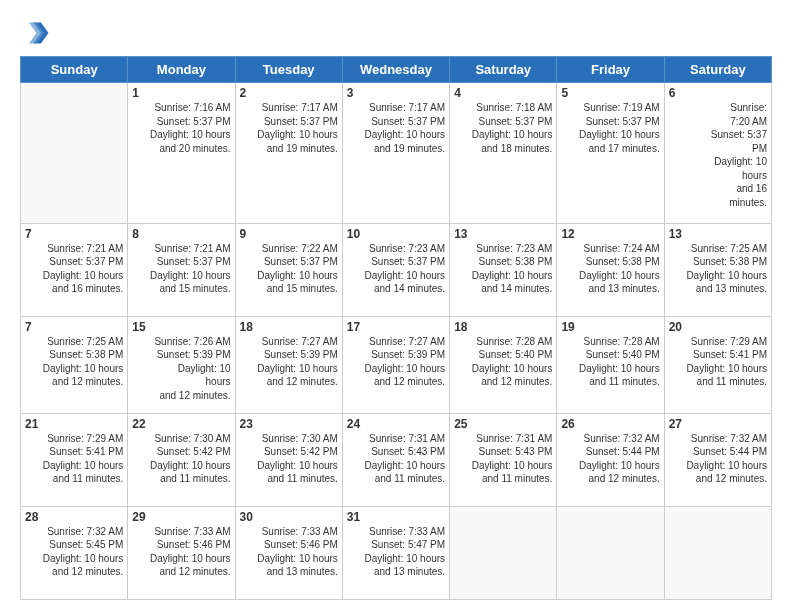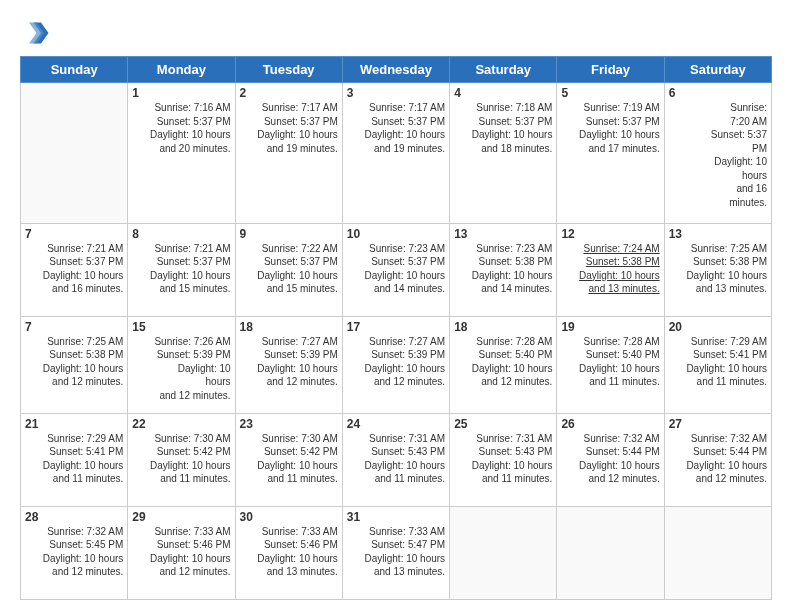--- a/index.html
+++ b/index.html
@@ -202,21 +202,21 @@
           </td>
           <td>
             <span class="day-num">13</span>
             <div class="cell-info" style="white-space: pre-wrap;">Sunrise: 7:23 AM
 Sunset: 5:38 PM
 Daylight: 10 hours
 and 14 minutes.</div>
           </td>
           <td>
             <span class="day-num">12</span>
-            <div class="cell-info" style="white-space: pre-wrap; text-decoration: underline;">Sunrise: 7:24 AM
+            <div class="cell-info" style="white-space: pre-wrap;">Sunrise: 7:24 AM
 Sunset: 5:38 PM
 Daylight: 10 hours
 and 13 minutes.</div>
           </td>
           <td>
             <span class="day-num">13</span>
             <div class="cell-info" style="white-space: pre-wrap;">Sunrise: 7:25 AM
 Sunset: 5:38 PM
 Daylight: 10 hours
 and 13 minutes.</div>

